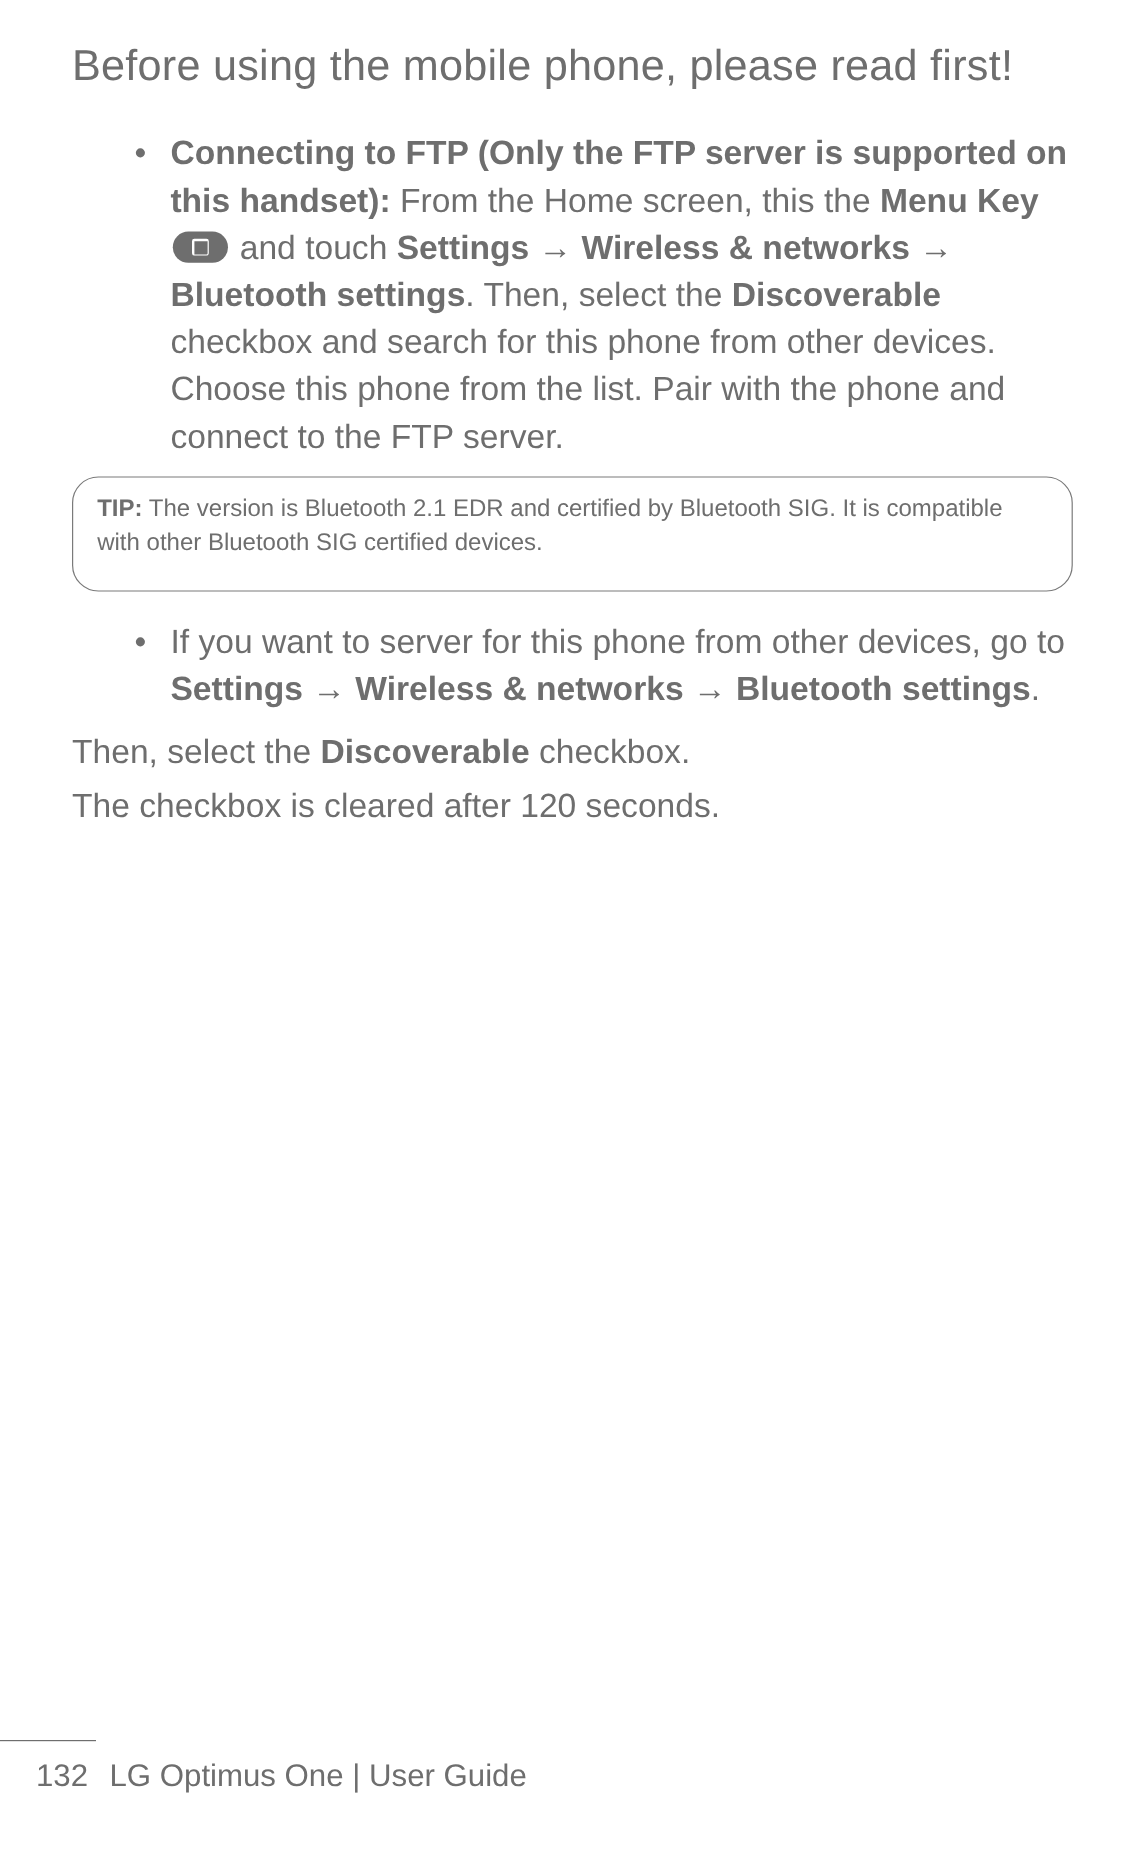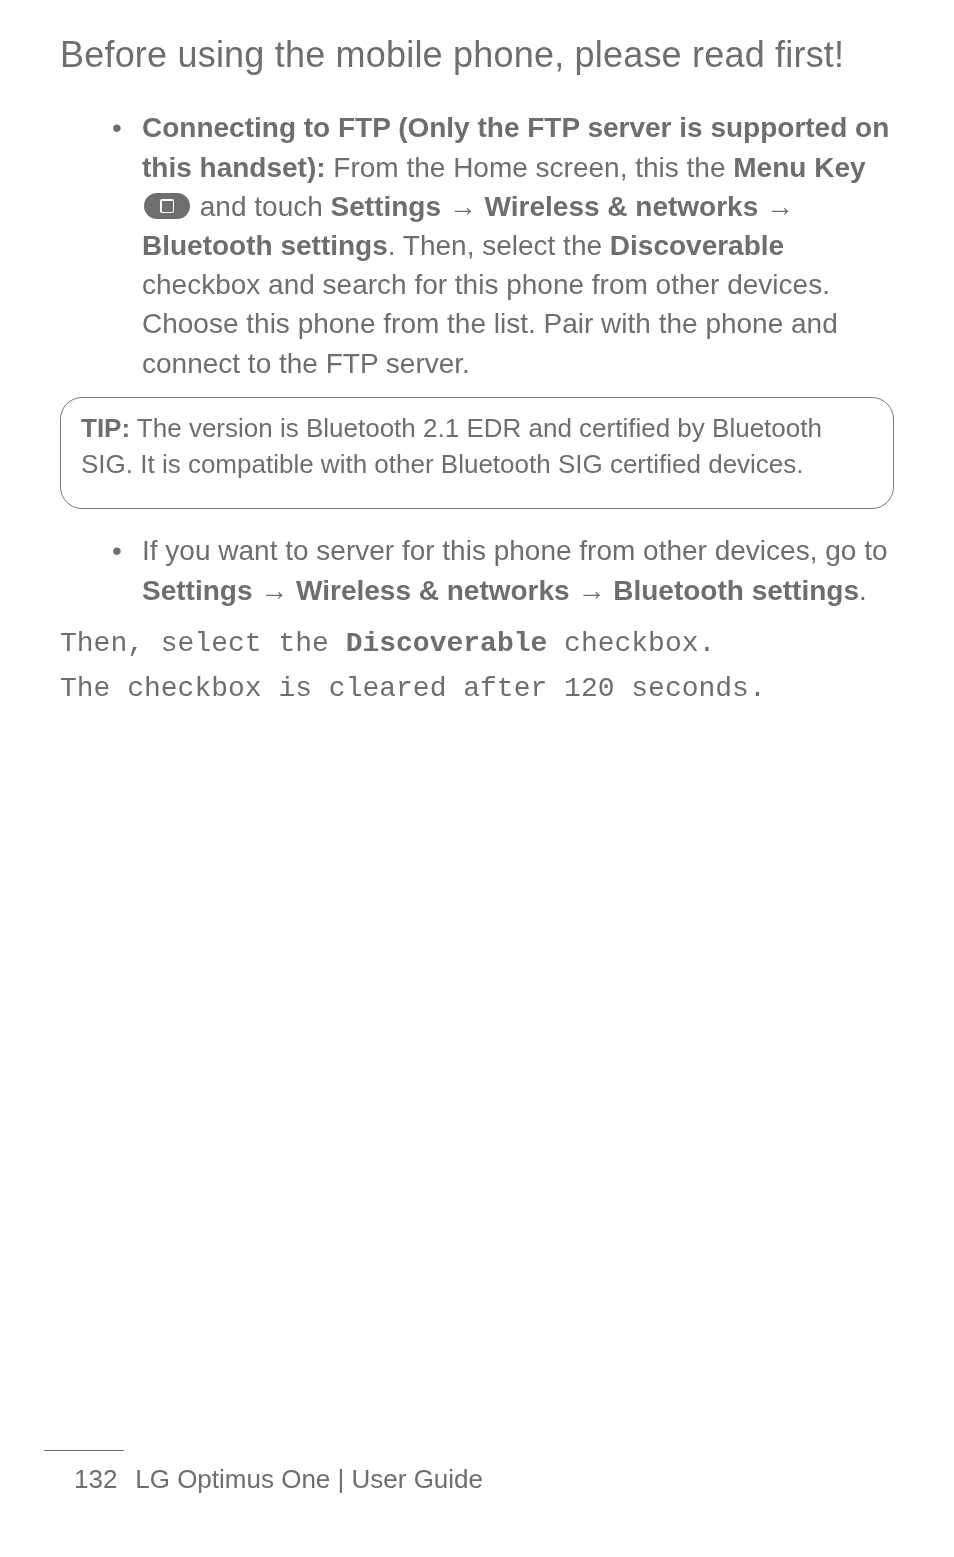--- a/index.html
+++ b/index.html
@@ -54,36 +54,34 @@
     width: 11px; height: 11px;
     border: 2px solid #fff;
     border-radius: 2px;
     border-right-width: 1px;
     border-bottom-width: 1px;
   }
   .tip-box {
     border: 1.5px solid #7a7a7a;
     border-radius: 22px;
     padding: 12px 20px 26px 20px;
-    font-size: 26px;
+    font-size: 20px;
     margin: 8px 0 22px 0;
   }
   .after-bullet {
     font-size: 28px;
     margin-top: 6px;
-    font-family: Liberation Mono, monospace;
   }
   .footer {
     position: absolute;
     left: 0;
     bottom: 60px;
     width: 100%;
     font-size: 26px;
     color: #6e6e6e;
-    padding-left: 44px;
   }
   .footer-rule {
     border: none;
     border-top: 1.5px solid #6e6e6e;
     width: 80px;
     margin: 0 0 10px 0;
   }
   .footer-text { padding-left: 30px; }
   .page-num { display: inline-block; min-width: 54px; }
 </style>

